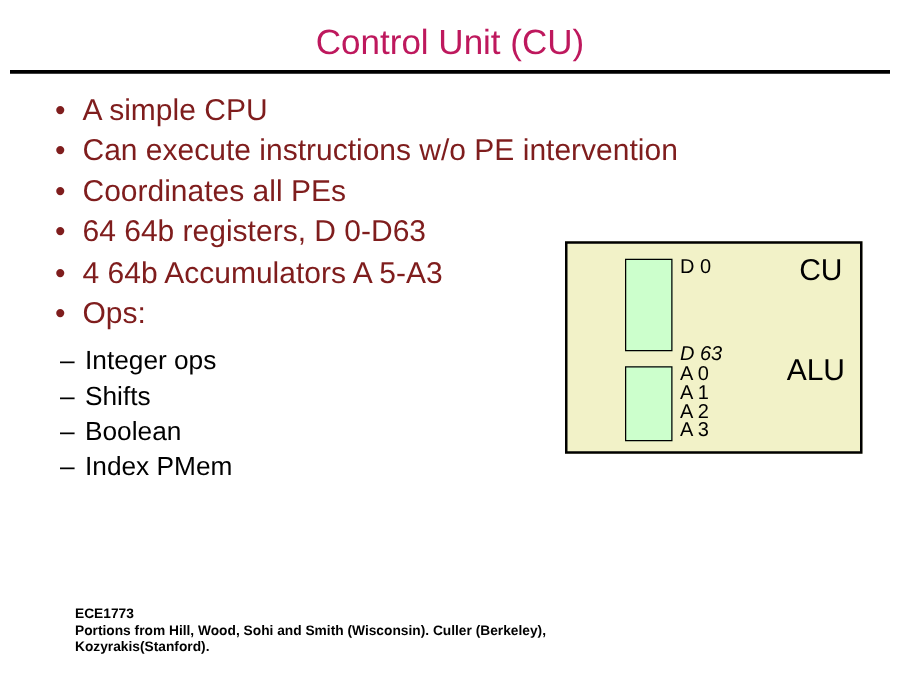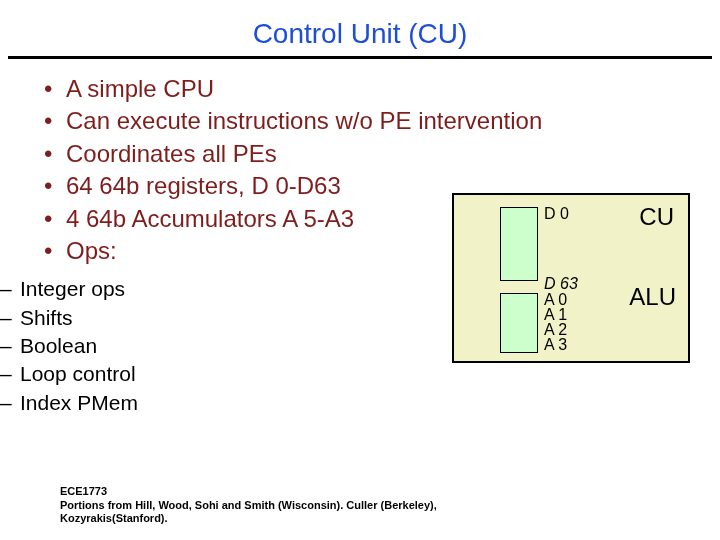--- a/index.html
+++ b/index.html
@@ -7,21 +7,21 @@
     width: 720px;
     height: 540px;
     font-family: Arial, Helvetica, sans-serif;
     background: #fff;
     position: relative;
     overflow: hidden;
   }
   .title {
     text-align: center;
     font-size: 28px;
-    color: #1d4ed8;
+    color: #be185d;
     padding-top: 18px;
     padding-bottom: 6px;
     font-weight: normal;
   }
   .hr {
     border: none;
     border-top: 3px solid #000;
     margin: 0 8px;
   }
   .content {
@@ -40,20 +40,21 @@
     line-height: 1.35;
   }
   ul.main > li::before {
     content: "•";
     position: absolute;
     left: 0;
     top: 0;
   }
   ul.sub {
     list-style: none;
+    padding-left: 48px;
     padding-top: 8px;
     font-size: 21px;
   }
   ul.sub > li {
     position: relative;
     padding-left: 20px;
     line-height: 1.35;
   }
   ul.sub > li::before {
     content: "–";
@@ -106,21 +107,20 @@
     <li>Can execute instructions w/o PE intervention</li>
     <li>Coordinates all PEs</li>
     <li>64 64b registers, D 0-D63</li>
     <li>4 64b Accumulators A 5-A3</li>
     <li>Ops:</li>
   </ul>
   <ul class="sub">
     <li>Integer ops</li>
     <li>Shifts</li>
     <li>Boolean</li>
-    <li>Loop control</li>
     <li>Index PMem</li>
   </ul>
 
   <div class="diagram">
     <div class="regbox d"></div>
     <div class="regbox a"></div>
     <span class="dlabel" style="top:10px; left:90px;">D 0</span>
     <span class="dlabel" style="top:80px; left:90px;font-style:italic;">D 63</span>
     <span class="dlabel" style="top:96px; left:90px;">A 0</span>
     <span class="dlabel" style="top:111px; left:90px;">A 1</span>

